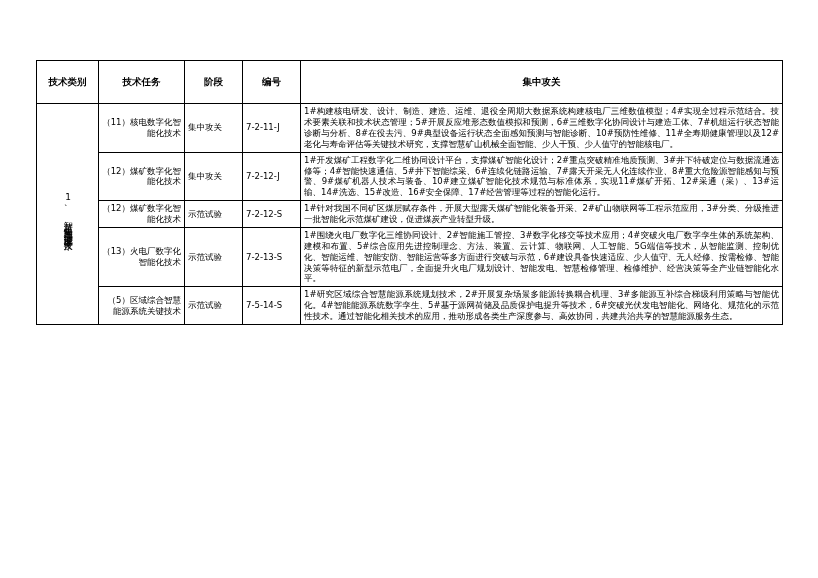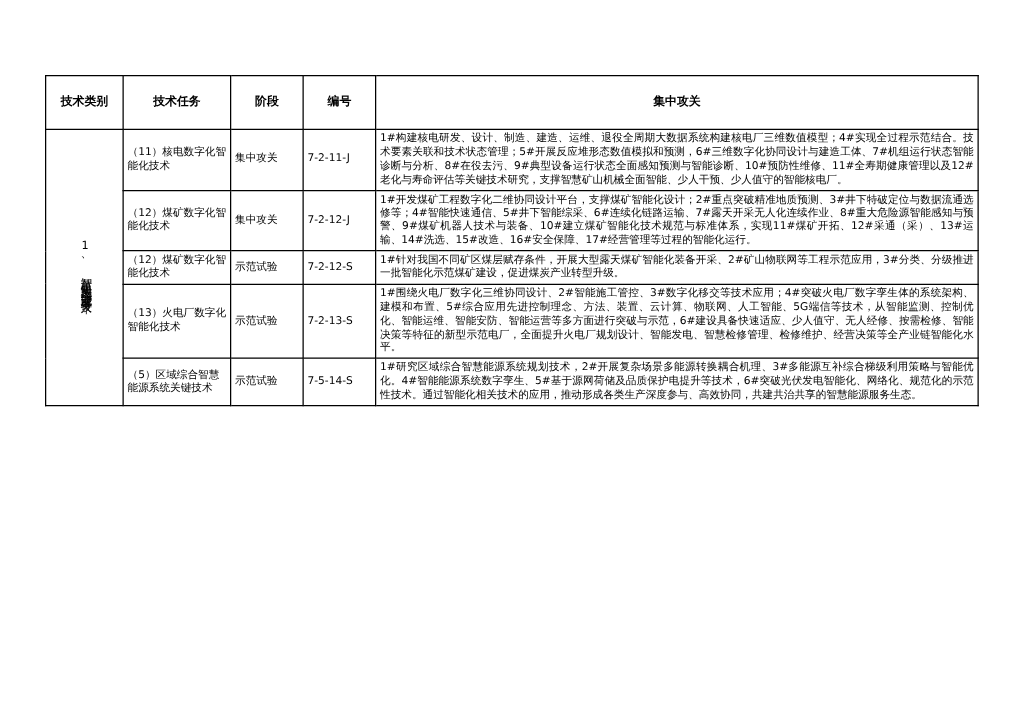--- a/index.html
+++ b/index.html
@@ -42,21 +42,21 @@
   }
   col.c-category { width: 62px; }
   col.c-task     { width: 86px; }
   col.c-stage    { width: 58px; }
   col.c-code     { width: 58px; }
   col.c-sub      { width: 482px; }
 
   td.cell-center {
   }
   td.cell-task {
-    text-align: left;
+    text-align: right;
     line-height: 1.5;
   }
   td.cell-sub {
     text-align: justify;
     text-justify: inter-ideograph;
     line-height: 1.32;
     padding: 3px 4px;
     margin-left: 36px;
   }
   

